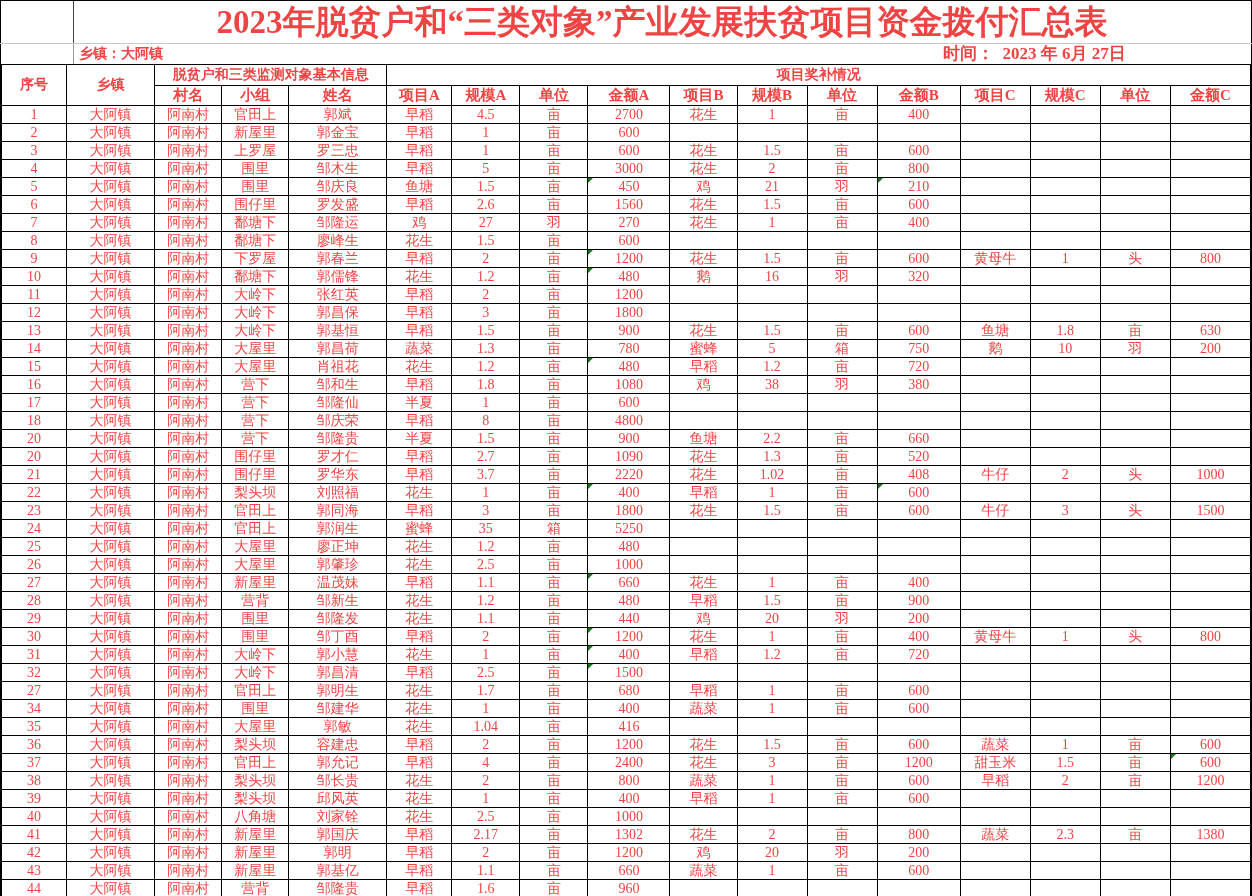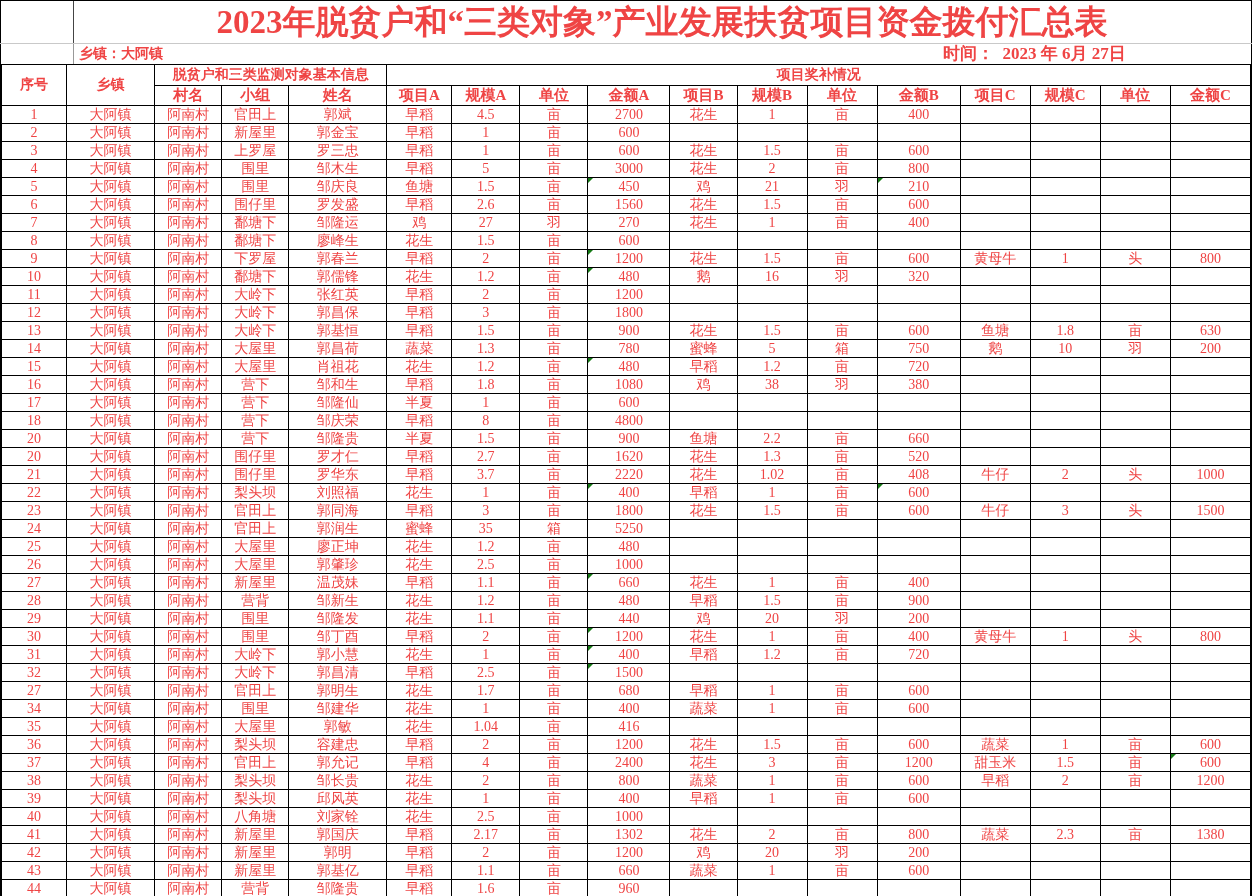--- a/index.html
+++ b/index.html
@@ -464,21 +464,21 @@
         </tr>
         <tr>
           <td>20</td>
           <td>大阿镇</td>
           <td>阿南村</td>
           <td>围仔里</td>
           <td>罗才仁</td>
           <td>早稻</td>
           <td>2.7</td>
           <td>亩</td>
-          <td>1620</td>
+          <td>1090</td>
           <td>花生</td>
           <td>1.3</td>
           <td>亩</td>
           <td>520</td>
           <td></td>
           <td></td>
           <td></td>
           <td></td>
         </tr>
         <tr>

